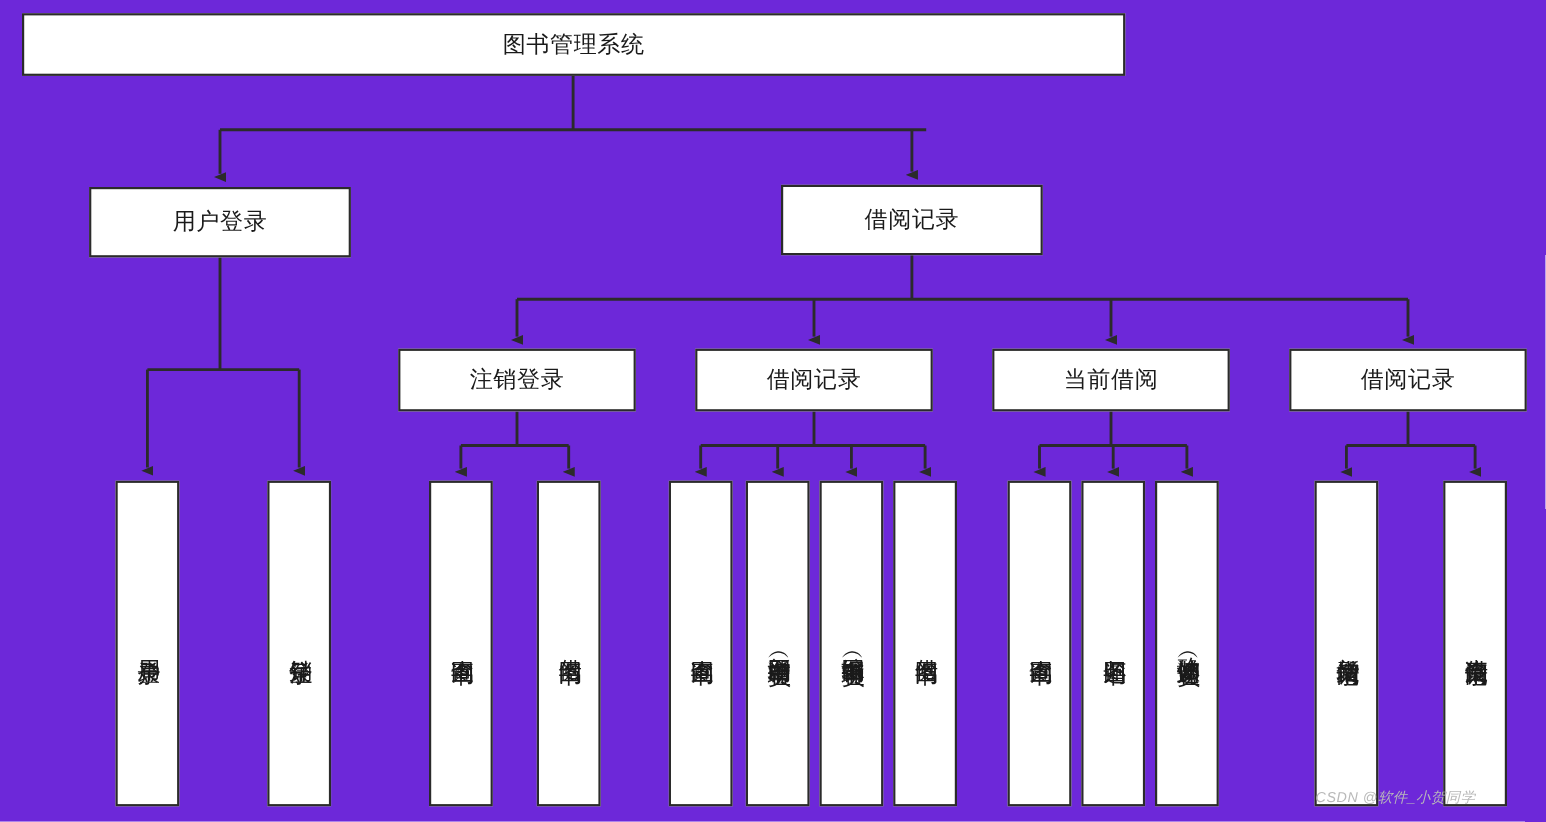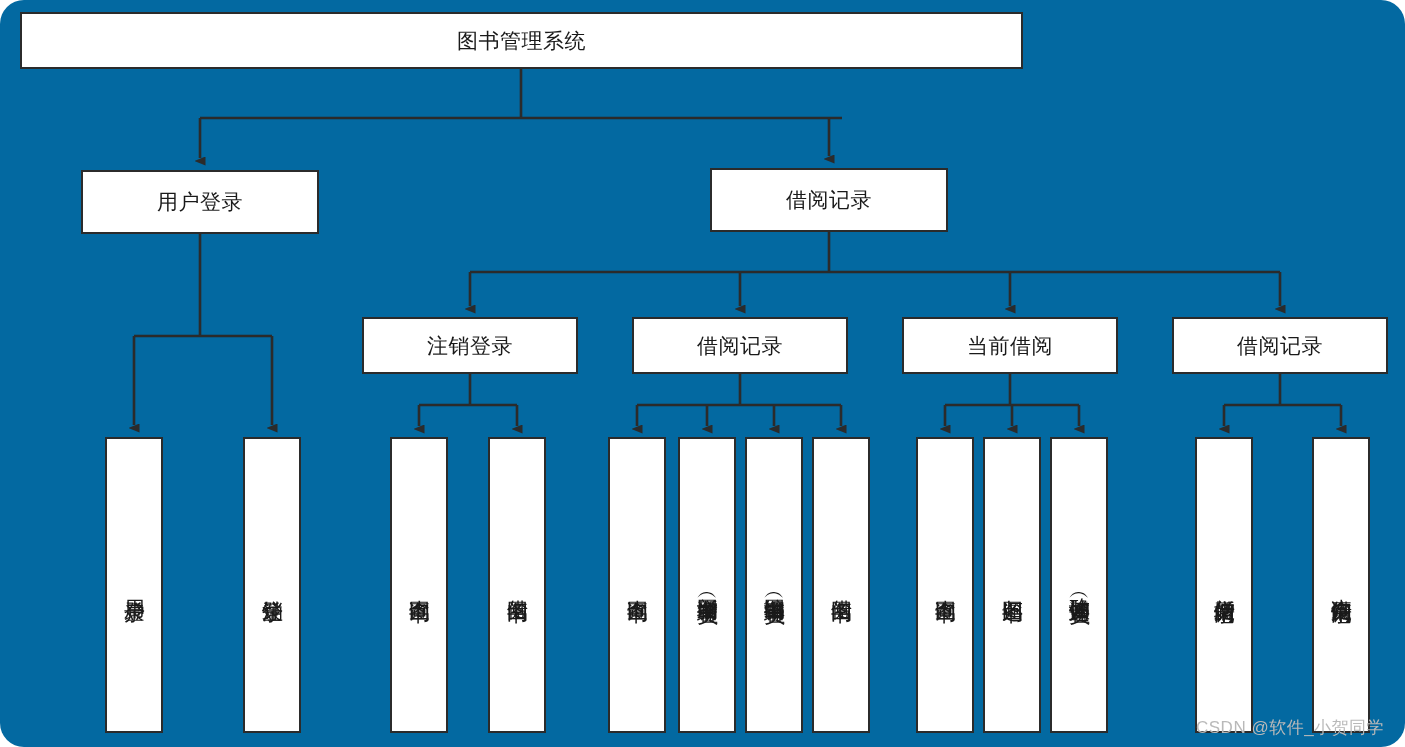--- a/index.html
+++ b/index.html
@@ -7,23 +7,22 @@
     padding: 0;
     background: #ffffff;
   }
   body {
     font-family: "Liberation Sans", "DejaVu Sans", sans-serif;
   }
   #canvas {
     position: relative;
     width: 1405px;
     height: 747px;
-    background: #0369a1;
+    background: #6d28d9;
     overflow: hidden;
-    border-radius: 24px;
   }
   #edges {
     position: absolute;
     left: 0;
     top: 0;
     width: 1405px;
     height: 747px;
   }
   .node {
     position: absolute;
@@ -52,25 +51,26 @@
     justify-content: center;
   }
   .node.vert .vlabel {
     writing-mode: vertical-rl;
     text-orientation: upright;
     white-space: normal;
     display: block;
   }
   .watermark {
     position: absolute;
-    font-size: 17px;
+    font-size: 13px;
     color: #b9b9b9;
     white-space: nowrap;
     letter-spacing: 0.5px;
     pointer-events: none;
+    font-style: italic;
   }
 </style>
 </head>
 <body>
 
 <div id="canvas">
   <svg id="edges" viewBox="0 0 1405 747" width="1405" height="747" aria-hidden="true">
     <defs>
       <marker id="arrow" markerWidth="9" markerHeight="11" refX="1.5" refY="5.5" orient="auto" markerUnits="userSpaceOnUse">
         <path d="M0,0 L9,0 L4.5,11 Z" fill="#2b2b2b"></path>

